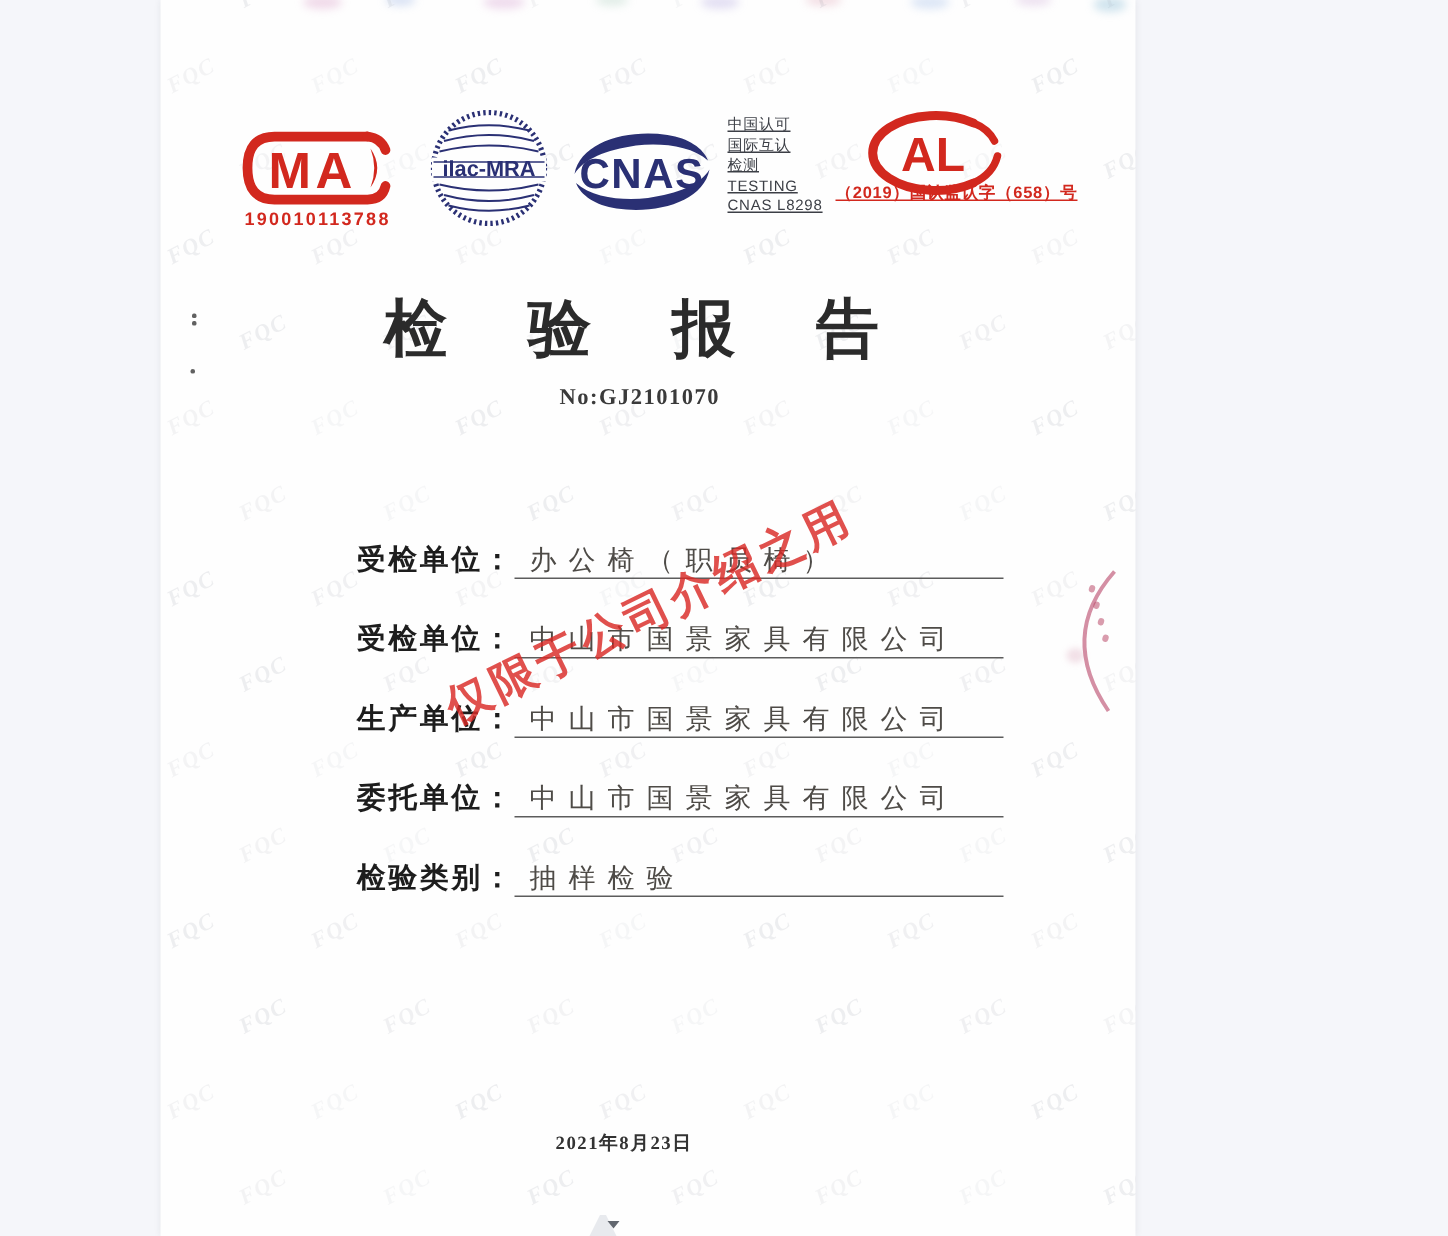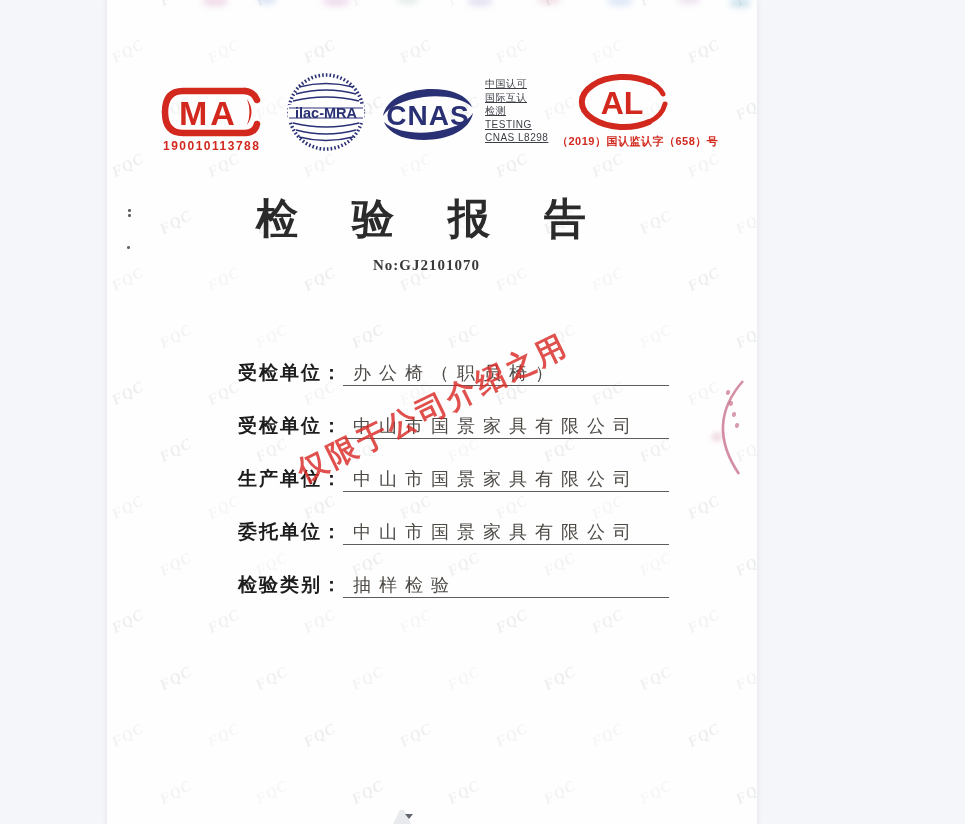--- a/index.html
+++ b/index.html
@@ -22,21 +22,21 @@
   .wm-layer { position:absolute; inset:0; pointer-events:none; }
   .wm { position:absolute; transform:rotate(-28deg);
         font:italic 700 15px "Liberation Serif","DejaVu Serif",serif;
         color:#7c8290; letter-spacing:1px; white-space:nowrap; }
 
   
   .logo { position:absolute; }
   .logo-num { position:absolute; color:#d2281e; font-weight:700;
               font-family:"Liberation Sans",sans-serif; white-space:nowrap; }
   .cma-num { left:56px; top:139px; font-size:12px; letter-spacing:1.5px;text-align:right; }
-  .cal-num { left:450px; top:134px; font-size:11px; letter-spacing:0.5px; }
+  .cal-num { left:450px; top:121px; font-size:11px; letter-spacing:0.5px;text-decoration:underline; }
 
   .accred { position:absolute; left:378px; top:77px; color:#3c3f46;
             font-size:10px; line-height:13.5px; letter-spacing:0.5px; }
   .accred div { white-space:nowrap;text-decoration:underline; }
 
   
   .title { position:absolute; left:149px; top:191px; font-size:42px; font-weight:700;
            color:#2b2b2b; letter-spacing:54px; white-space:nowrap;
            font-family:"Liberation Sans","DejaVu Sans",sans-serif; }
   .report-no { position:absolute; left:266px; top:257px; font-size:15px; font-weight:700;
@@ -281,20 +281,21 @@
     </div>
     <div class="frow" style="top:519px">
       <span class="flabel">委托单位：</span>
       <span class="fvalue">中山市国景家具有限公司</span>
     </div>
     <div class="frow" style="top:572px">
       <span class="flabel">检验类别：</span>
       <span class="fvalue">抽样检验</span>
     </div>
 
+    <div class="date">2021年8月23日</div>
 
     <div class="diag-wm">仅限于公司介绍之用</div>
 
     <div class="stamp">
       <svg width="56" height="106" viewBox="0 0 56 106">
         <path d="M 40 7 Q 2 50 36 100" fill="none" stroke="#c2607e" stroke-width="2.6" opacity="0.7"></path>
       </svg>
       <div class="stamp-dot" style="left:23px;top:16px"></div>
       <div class="stamp-dot" style="left:26px;top:27px"></div>
       <div class="stamp-dot" style="left:29px;top:38px"></div>

